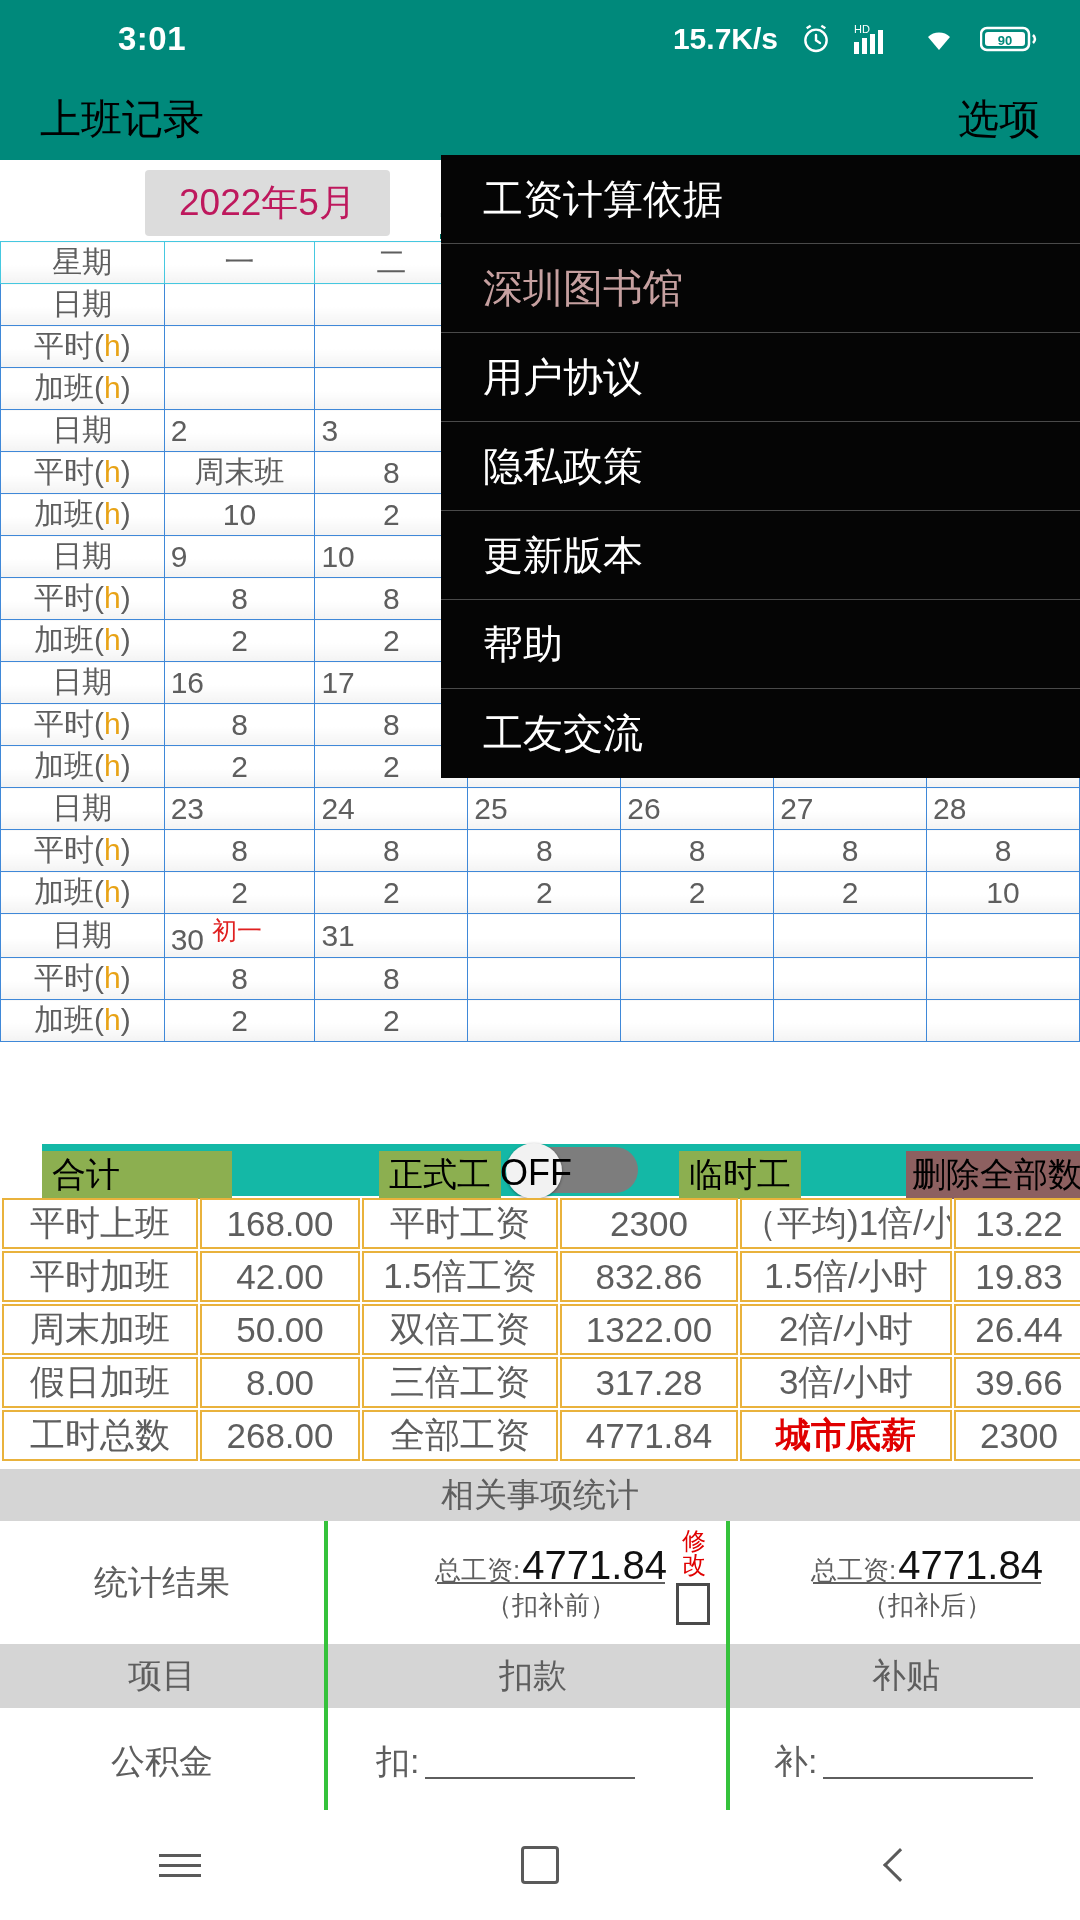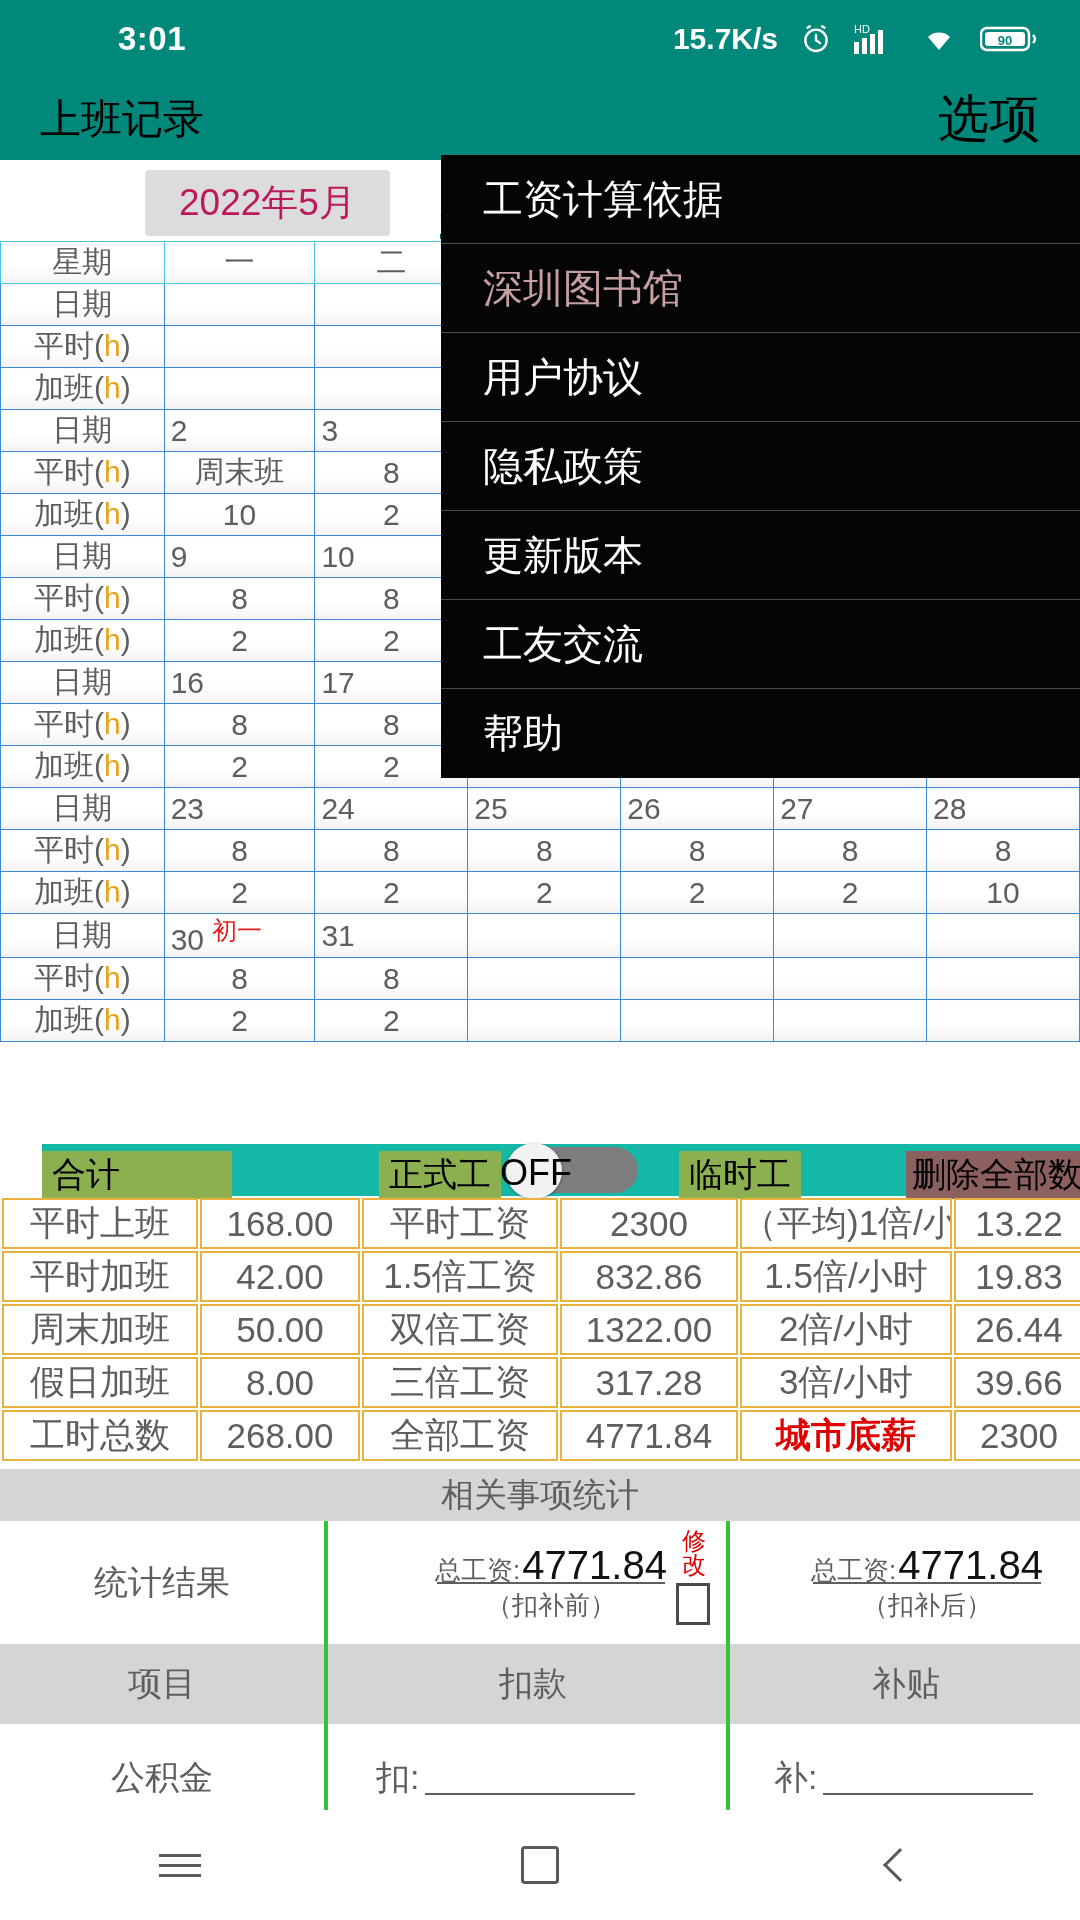--- a/index.html
+++ b/index.html
@@ -26,21 +26,21 @@
   .appbar {
     position: absolute; top: 78px; left: 0; width: 1080px; height: 82px;
     background: #00897B;
   }
   .app-title {
     position: absolute; left: 40px; top: 50%; transform: translateY(-50%);
     font-size: 41px; color: #000; font-weight: normal;
   }
   .app-action {
     position: absolute; right: 40px; top: 50%; transform: translateY(-50%);
-    font-size: 51px; color: #000;
+    font-size: 41px; color: #000;
   }
 
   
   .monthbar {
     position: absolute; top: 160px; left: 0; width: 1080px; height: 80px;
     background: #fff;
   }
   .month-chip {
     position: absolute; left: 145px; top: 10px;
     background: #dcdcdc; border-radius: 4px;
@@ -474,21 +474,21 @@
       <div class="scol3 wage-cell">
         <div class="wage-line1">
           <span class="wage-lbl">总工资:</span>
           <span class="wage-val">4771.84</span>
         </div>
         <div class="wage-rule"></div>
         <div class="wage-sub">（扣补后）</div>
       </div>
     </div>
 
-    <div class="srow band" style="height:80px">
+    <div class="srow band" style="height:64px">
       <div class="scol1">项目</div>
       <div class="scol2" style="justify-content:center;padding-left:12px">扣款</div>
       <div class="scol3" style="justify-content:center;padding-left:2px">补贴</div>
     </div>
 
     <div id="stats-rows">
         <div class="srow white">
           <div class="scol1">公积金</div>
           <div class="scol2">
             <span>扣:</span>
@@ -513,22 +513,22 @@
       </div>
   </div>
 
   <div class="menu">
     <div id="menu-body">
         <div class="menu-item">工资计算依据</div>
         <div class="menu-item muted">深圳图书馆</div>
         <div class="menu-item">用户协议</div>
         <div class="menu-item">隐私政策</div>
         <div class="menu-item">更新版本</div>
+        <div class="menu-item">帮助</div>
         <div class="menu-item">工友交流</div>
-        <div class="menu-item">帮助</div>
       </div>
   </div>
 
   <div class="navbar">
     <div class="nav-btn">
       <div class="nav-lines">
           <div></div>
           <div></div>
           <div></div>
         </div>

